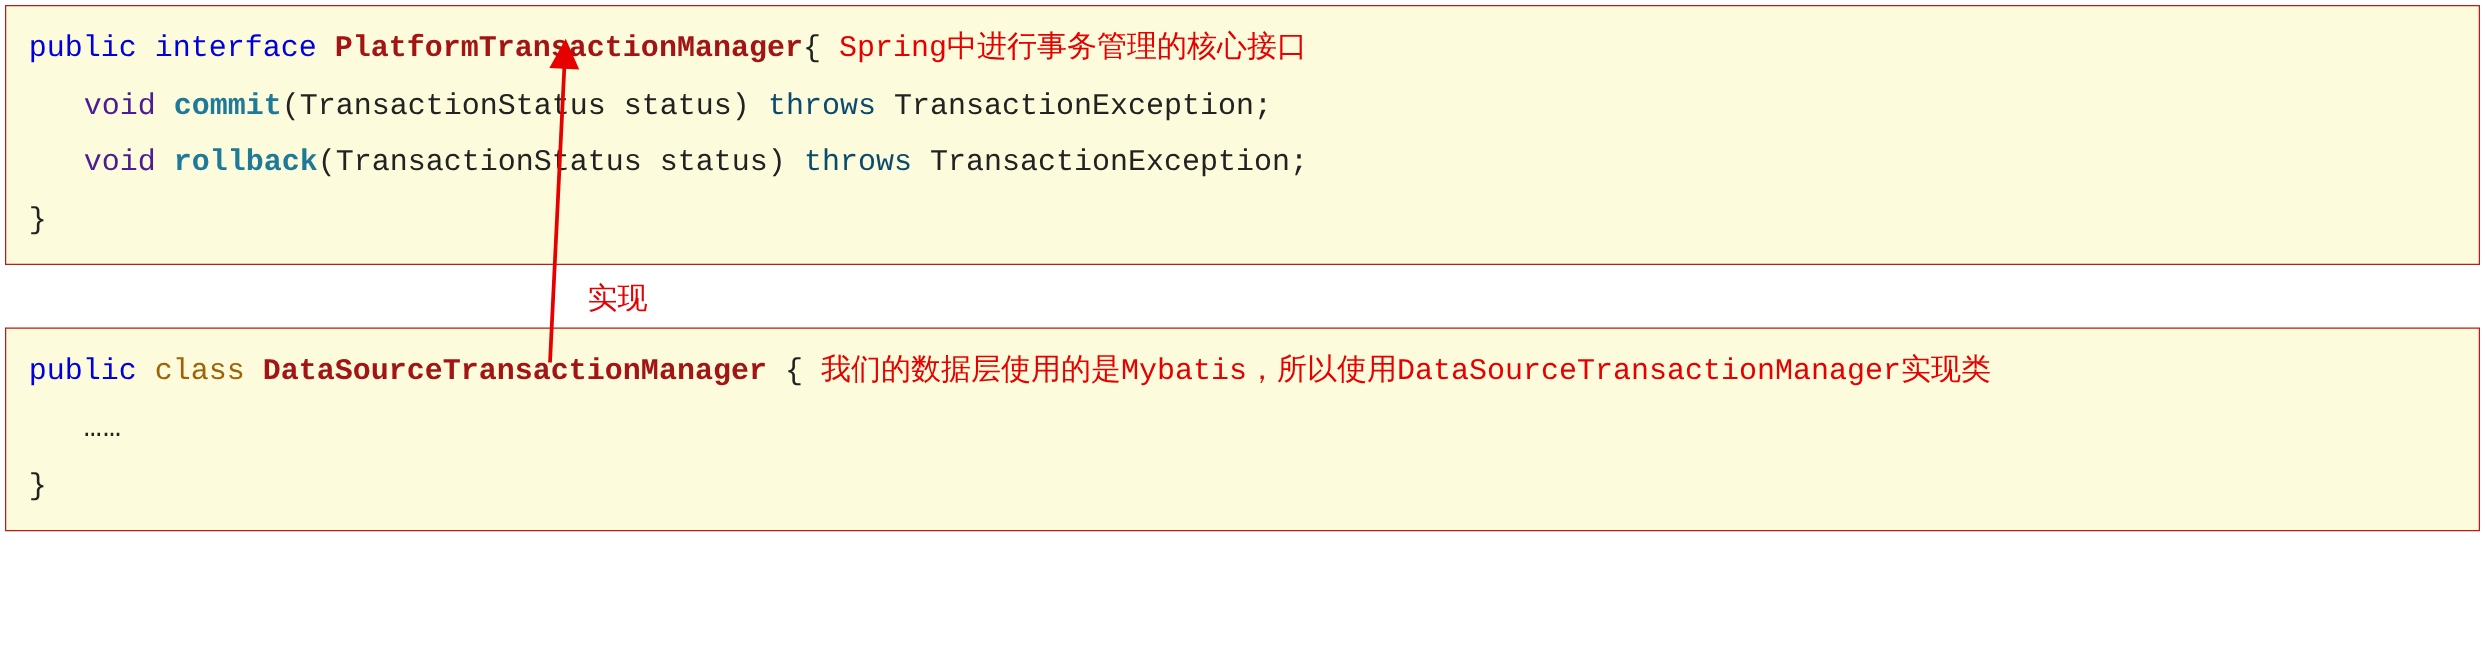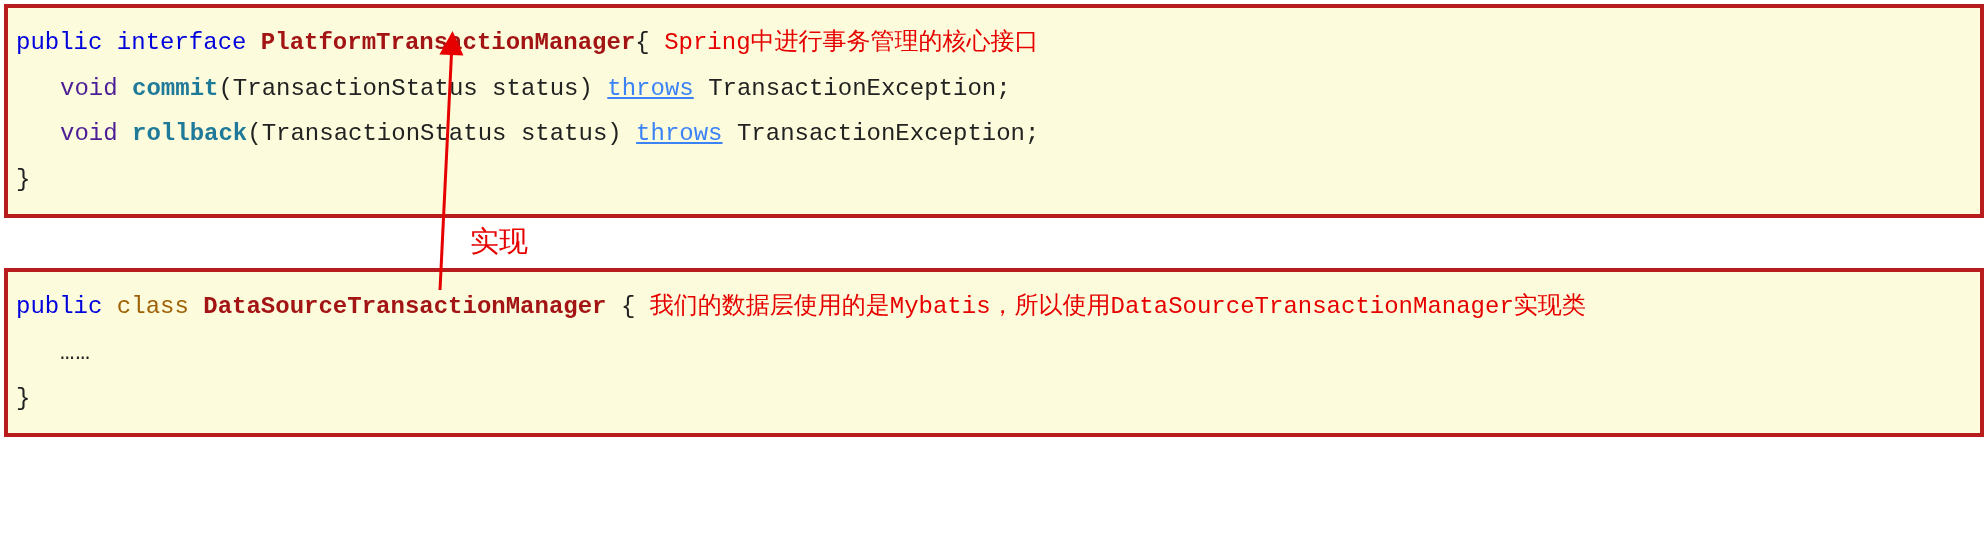--- a/index.html
+++ b/index.html
@@ -7,53 +7,53 @@
       font-family: Consolas, "Courier New", monospace;
       font-size: 24px;
       background: #ffffff;
       padding: 4px;
       position: relative;
       width: 1988px;
       height: 537px;
     }
     .code-block {
       background: #fcfcdc;
-      border: 4px solid #b91c1c;
-      padding: 12px 8px;
+      border: 1px solid #b91c1c;
+      padding: 12px 18px;
       line-height: 1.9;
       position: relative;
     }
     .code-block-1 {
       margin-bottom: 50px;
     }
     .kw-public { color: #0000dd; }
     .kw-interface { color: #0000dd; }
     .kw-class { color: #a16207; }
     .kw-void { color: #4c1d95; }
-    .kw-throws { color: #3b82f6; text-decoration: underline; }
+    .kw-throws { color: #0c4a6e; }
     .typename { color: #a31515; font-weight: bold; }
     .methodname { color: #1f7a99; font-weight: bold; }
     .plain { color: #222222; }
     .annotation-red { color: #e60000; }
     .indent { display: inline-block; width: 44px; }
     .arrow-container {
       position: absolute;
       top: 25px;
       left: 390px;
       width: 100px;
       height: 280px;
       pointer-events: none;
       z-index: 10;
     }
     .implements-label {
       position: absolute;
       top: 222px;
       left: 470px;
       color: #e60000;
-      font-size: 29px;
+      font-size: 24px;
       z-index: 11;
     }
     .ellipsis { letter-spacing: 1px; }
   </style>
 </head>
 <body>
 
 <div class="code-block code-block-1">
   <div>
     <span class="kw-public">public</span>

